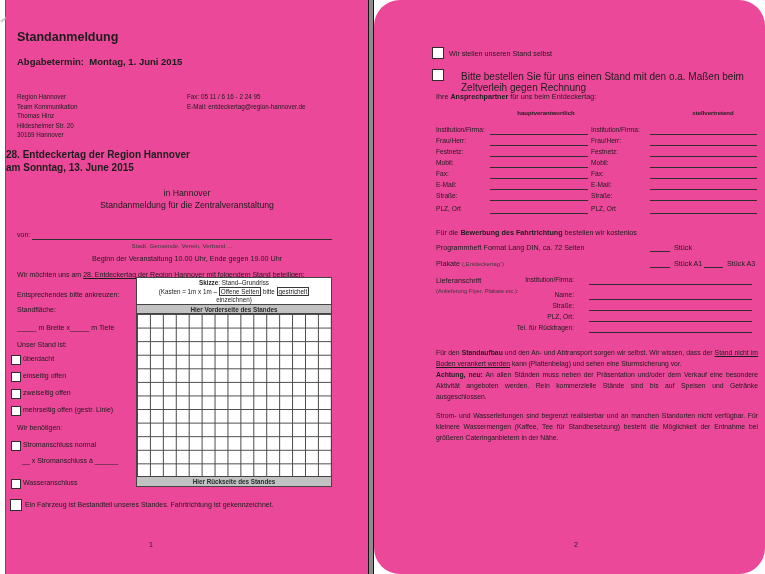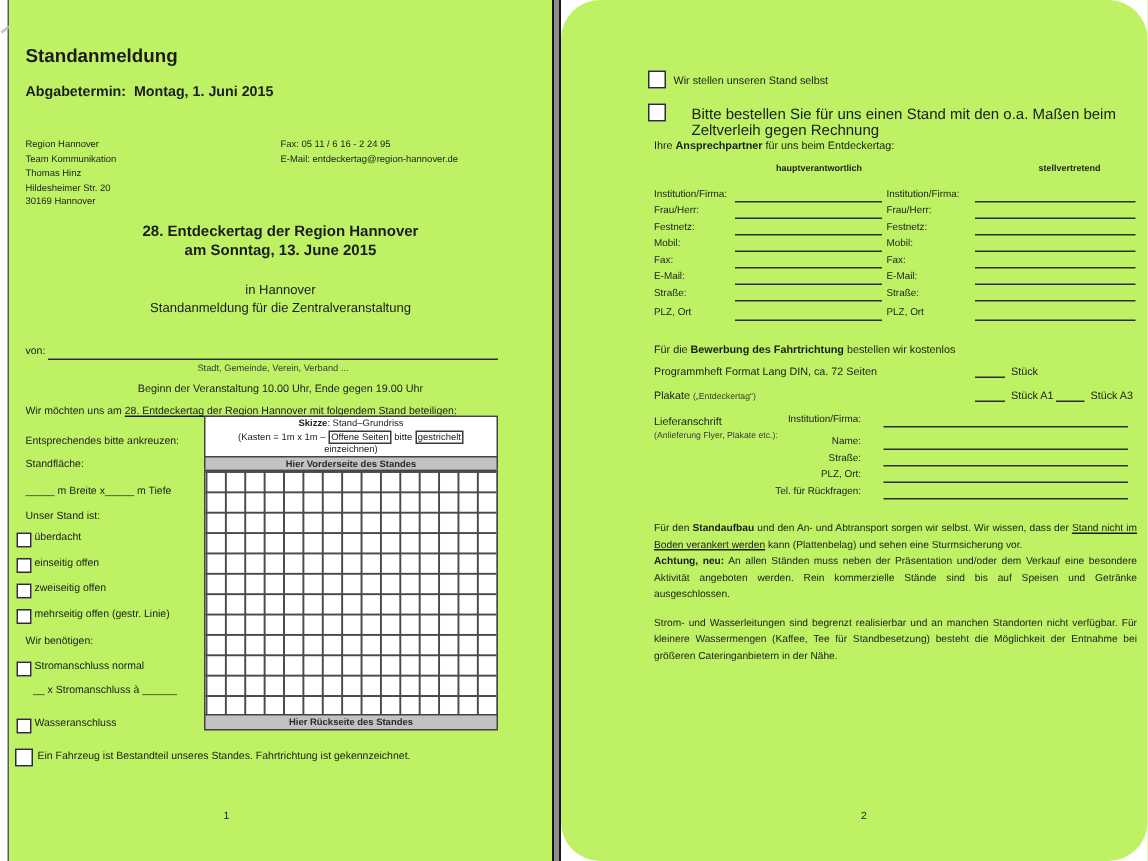--- a/index.html
+++ b/index.html
@@ -3,42 +3,42 @@
 <meta charset="utf-8">
 <style>
   html,body{margin:0;padding:0;}
   body{
     width:765px;height:574px;position:relative;overflow:hidden;
     background:#ffffff;color:#1c1c1c;
     font-family:"Liberation Sans", sans-serif;
     -webkit-font-smoothing:antialiased;
   }
   .abs{position:absolute;}
-  .page{position:absolute;top:0;bottom:0;background:#bef264;}
+  .page{position:absolute;top:0;bottom:0;background:#ec4899;}
   #page1{left:6px;width:362px;}
   #page2{left:374px;width:391px;border-radius:26px;}
   #divider{position:absolute;left:368px;top:0;width:6px;height:574px;
     background:linear-gradient(to right,#151515 0 1px,#8d8d8d 1px 5px,#151515 5px 6px);}
   #left-edge{position:absolute;left:5px;top:0;width:1px;height:574px;background:#5a5a5a;}
   #corner-smudge{position:absolute;left:0px;top:18px;width:9px;height:2px;background:#b9b9b0;
     transform:rotate(-35deg);opacity:.8;}
 
   .b{font-weight:bold;}
   .u{text-decoration:underline;}
   .line{border-bottom:1px solid #2e2e2e;height:8px;}
   .cb{width:8px;height:8px;border:1px solid #2e2e2e;background:#fff;}
   .cb.lg{width:10px;height:10px;}
   .boxed{border:1px solid #3a3a3a;padding:0 1px;}
 
   
   #p1-title{left:11px;top:30px;font-size:12.5px;font-weight:bold;}
   #p1-deadline{left:11px;top:56px;font-size:9.5px;font-weight:bold;white-space:pre;}
   #p1-sender{left:11px;top:92px;font-size:6.3px;line-height:9.6px;}
   #p1-contact{left:181px;top:92px;font-size:6.3px;line-height:9.6px;}
-  #p1-event{left:0;width:362px;top:148px;font-size:10px;font-weight:bold;line-height:13px;text-align:center;}
+  #p1-event{left:0;width:362px;top:148px;font-size:10px;font-weight:bold;line-height:13px;}
   #p1-subtitle{left:0;width:362px;top:188px;font-size:8.7px;line-height:11.5px;text-align:center;}
   #p1-von{left:11px;top:231px;font-size:7px;}
   #p1-von-line{left:26px;top:231px;width:300px;}
   #p1-von-hint{left:26px;width:300px;top:242px;font-size:6.2px;text-align:center;color:#3a3a3a;}
   #p1-schedule{left:0;width:362px;top:254px;font-size:7.2px;text-align:center;}
   #p1-intro{left:11px;top:271px;font-size:7px;}
   #p1-ankreuzen{left:11px;top:291px;font-size:7px;}
   #p1-skizze{left:130px;top:277px;width:194px;border:1px solid #444;background:#fff;
     font-size:6.3px;line-height:8.7px;text-align:center;padding:1px 0;}
   #p1-front-bar{left:130px;top:304px;width:194px;height:9px;background:#c2c2c2;border:1px solid #444;

